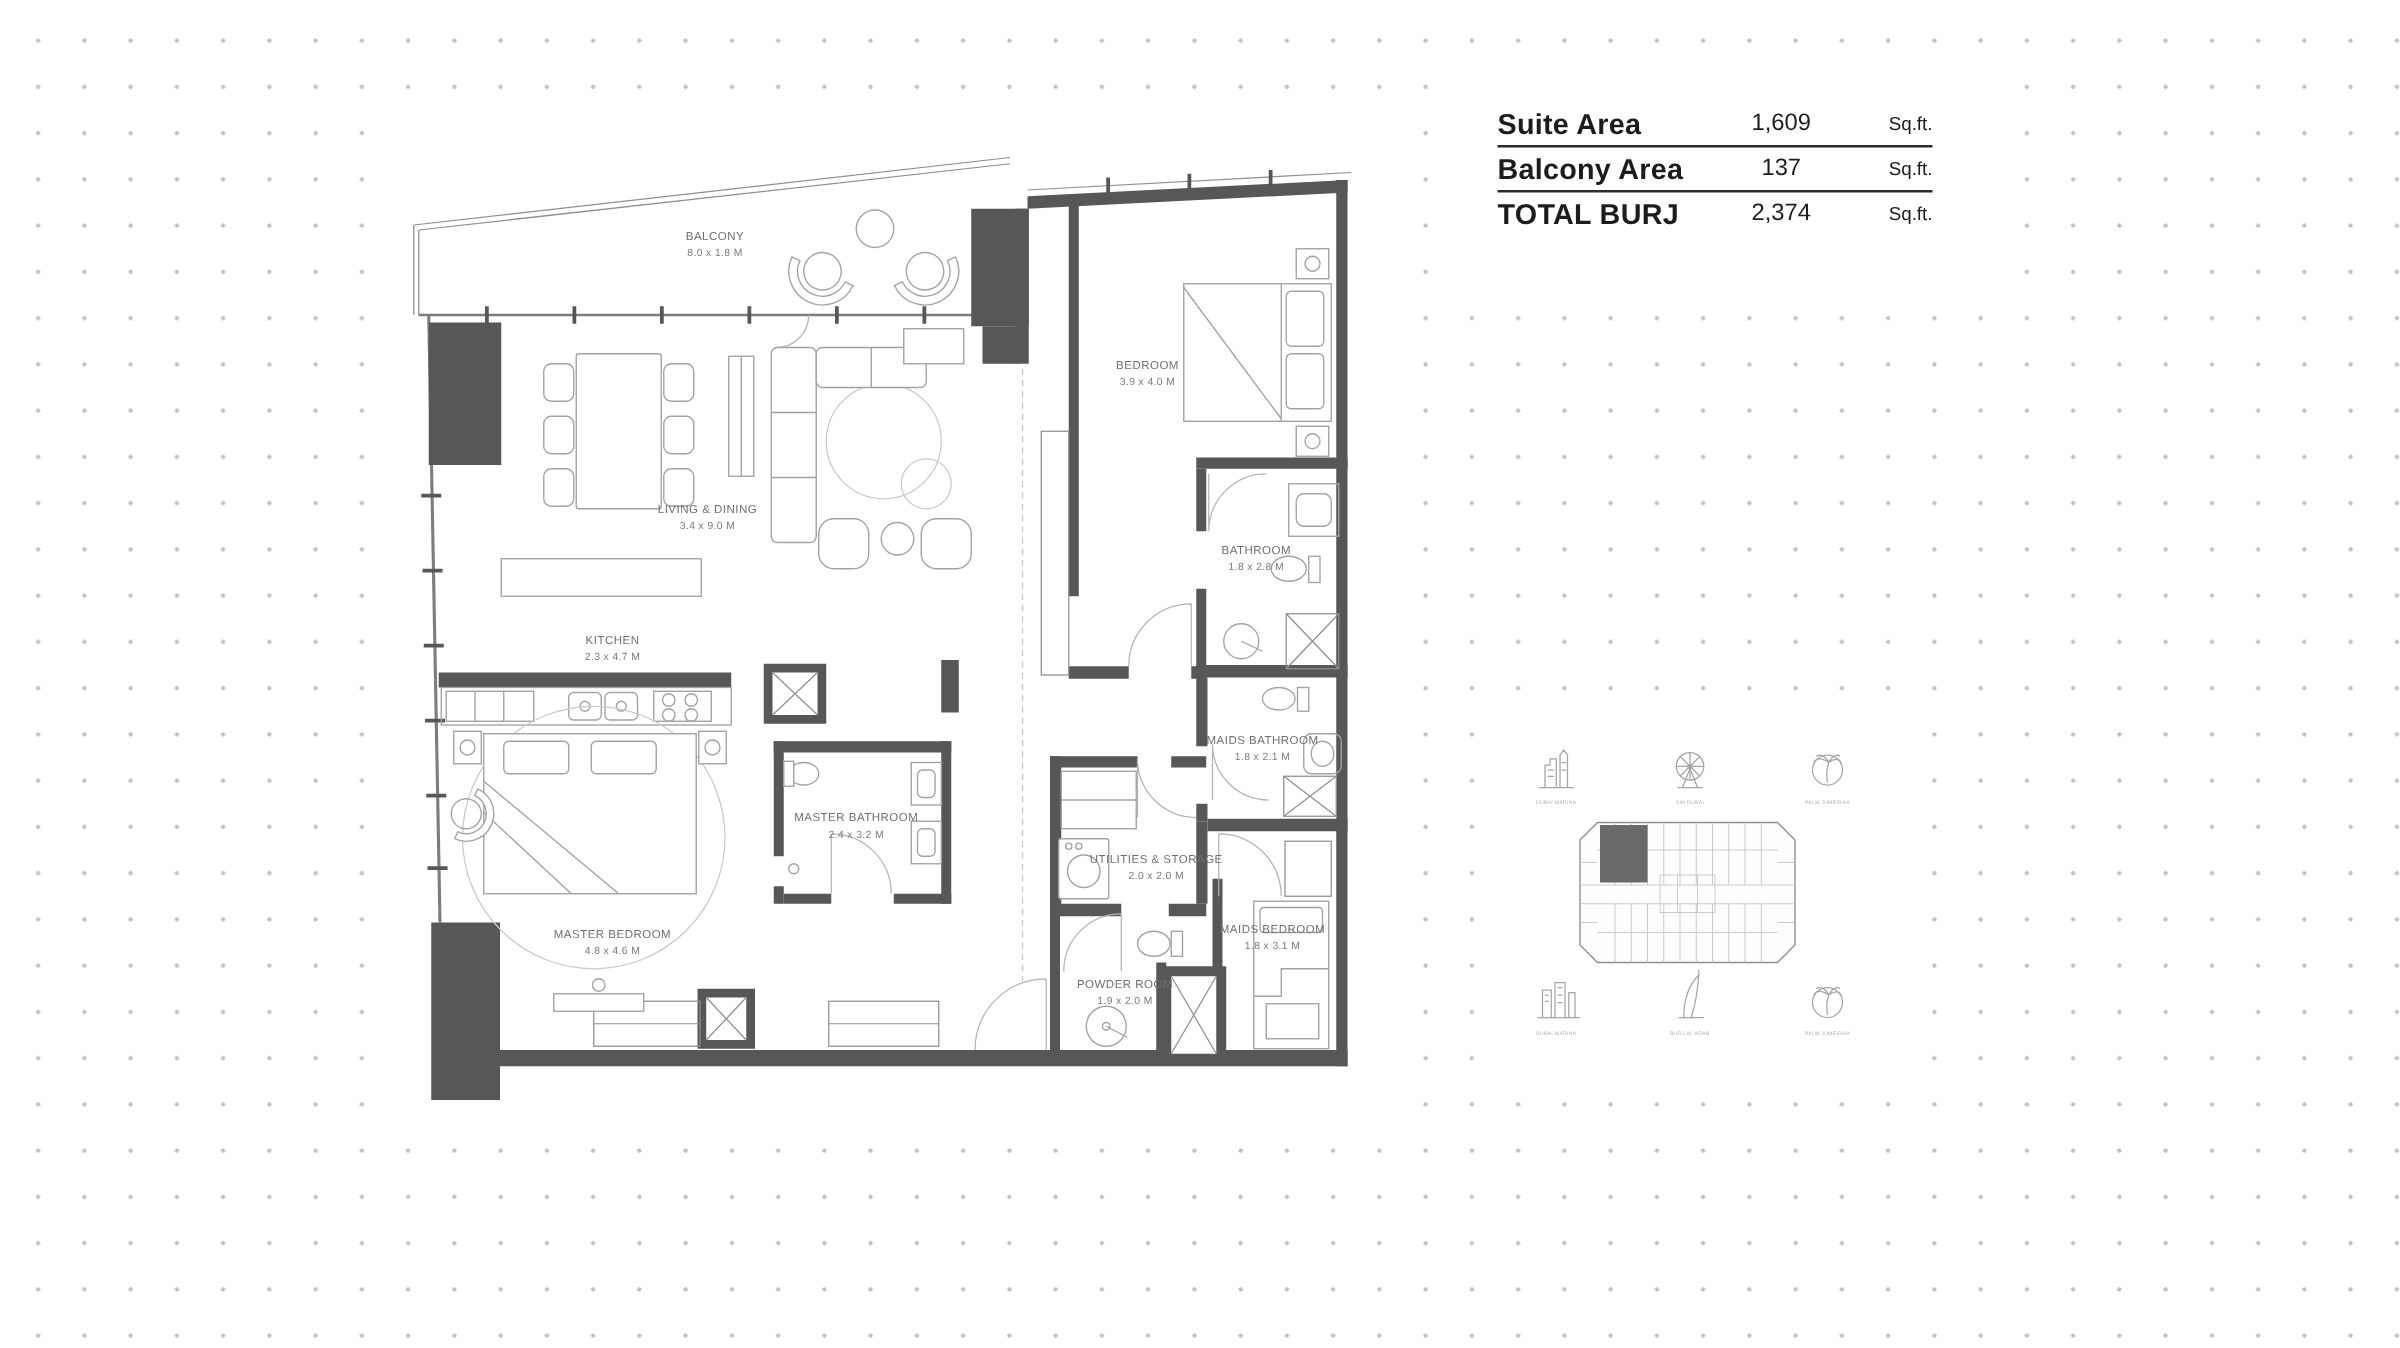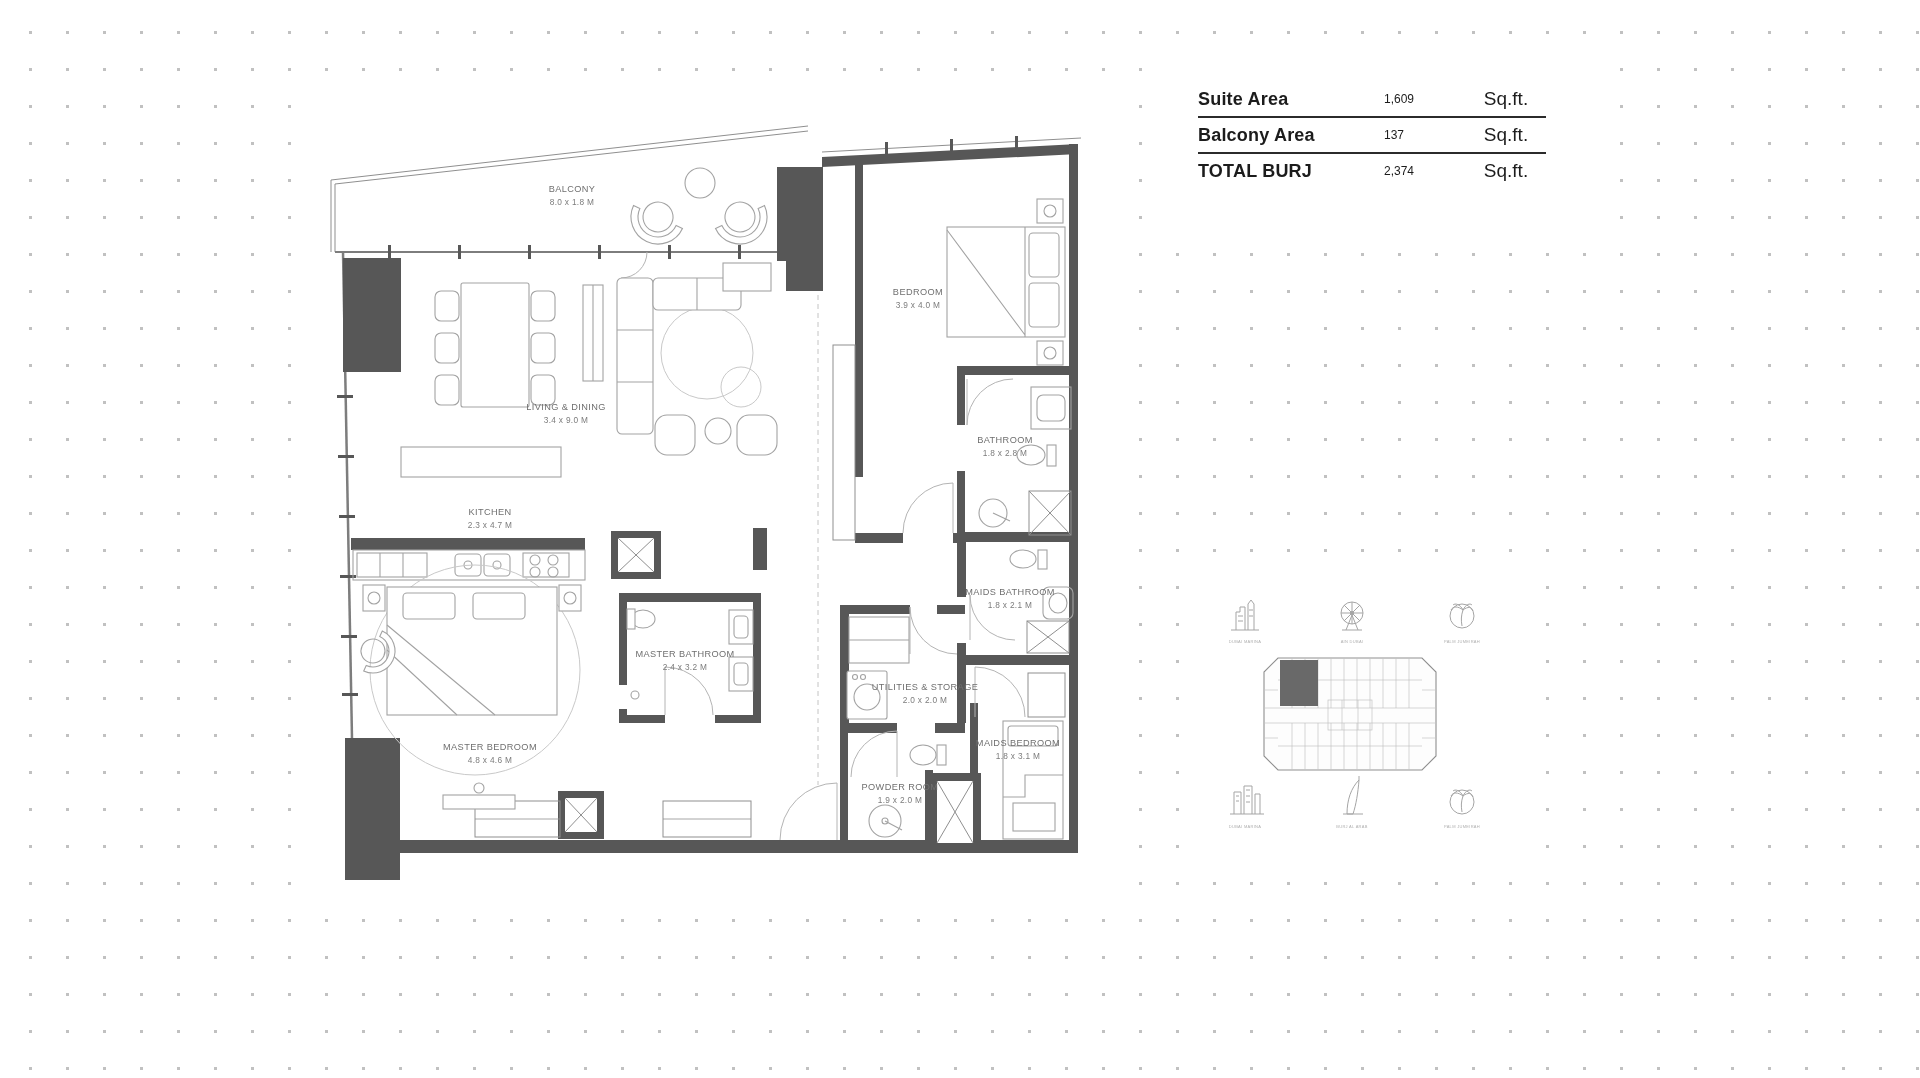--- a/index.html
+++ b/index.html
@@ -12,23 +12,23 @@
   }
   .mask{position:absolute;background:#fff}
   #mask-plan{left:298px;top:78px;width:812px;height:822px}
   #mask-table{left:1158px;top:58px;width:430px;height:162px}
   #mask-keyplan{left:1188px;top:572px;width:345px;height:298px}
 
   
   .area-table{position:absolute;left:1198px;top:82px;width:348px;color:#1c1c1c}
   .area-table .row{display:flex;align-items:center;height:34px}
   .area-table .row.lined{border-bottom:2px solid #2b2b2b}
-  .area-table .lbl{flex:1;font-weight:700;font-size:18px;letter-spacing:.2px}
-  .area-table .val{width:82px;text-align:left;font-size:12px}
-  .area-table .unit{width:80px;text-align:center;font-size:19px}
+  .area-table .lbl{flex:1;font-weight:700;font-size:23px;letter-spacing:.2px}
+  .area-table .val{width:82px;text-align:center;font-size:19px}
+  .area-table .unit{width:80px;text-align:right;font-size:15px}
 
   
   #plan{position:absolute;left:325px;top:95px;width:760px;height:790px}
   #plan .wall{fill:#575757;stroke:none}
   #plan .thin{stroke:#8f8f8f;stroke-width:1;fill:none}
   #plan .lt{stroke:#c9c9c9;stroke-width:1;fill:none}
   #plan .furn{stroke:#a3a3a3;stroke-width:1.1;fill:#fff}
   #plan .furnn{stroke:#a3a3a3;stroke-width:1.1;fill:none}
   #plan .arc{stroke:#b4b4b4;stroke-width:1;fill:none}
   #plan .dash{stroke:#c4c4c4;stroke-width:1;fill:none;stroke-dasharray:5 4}

